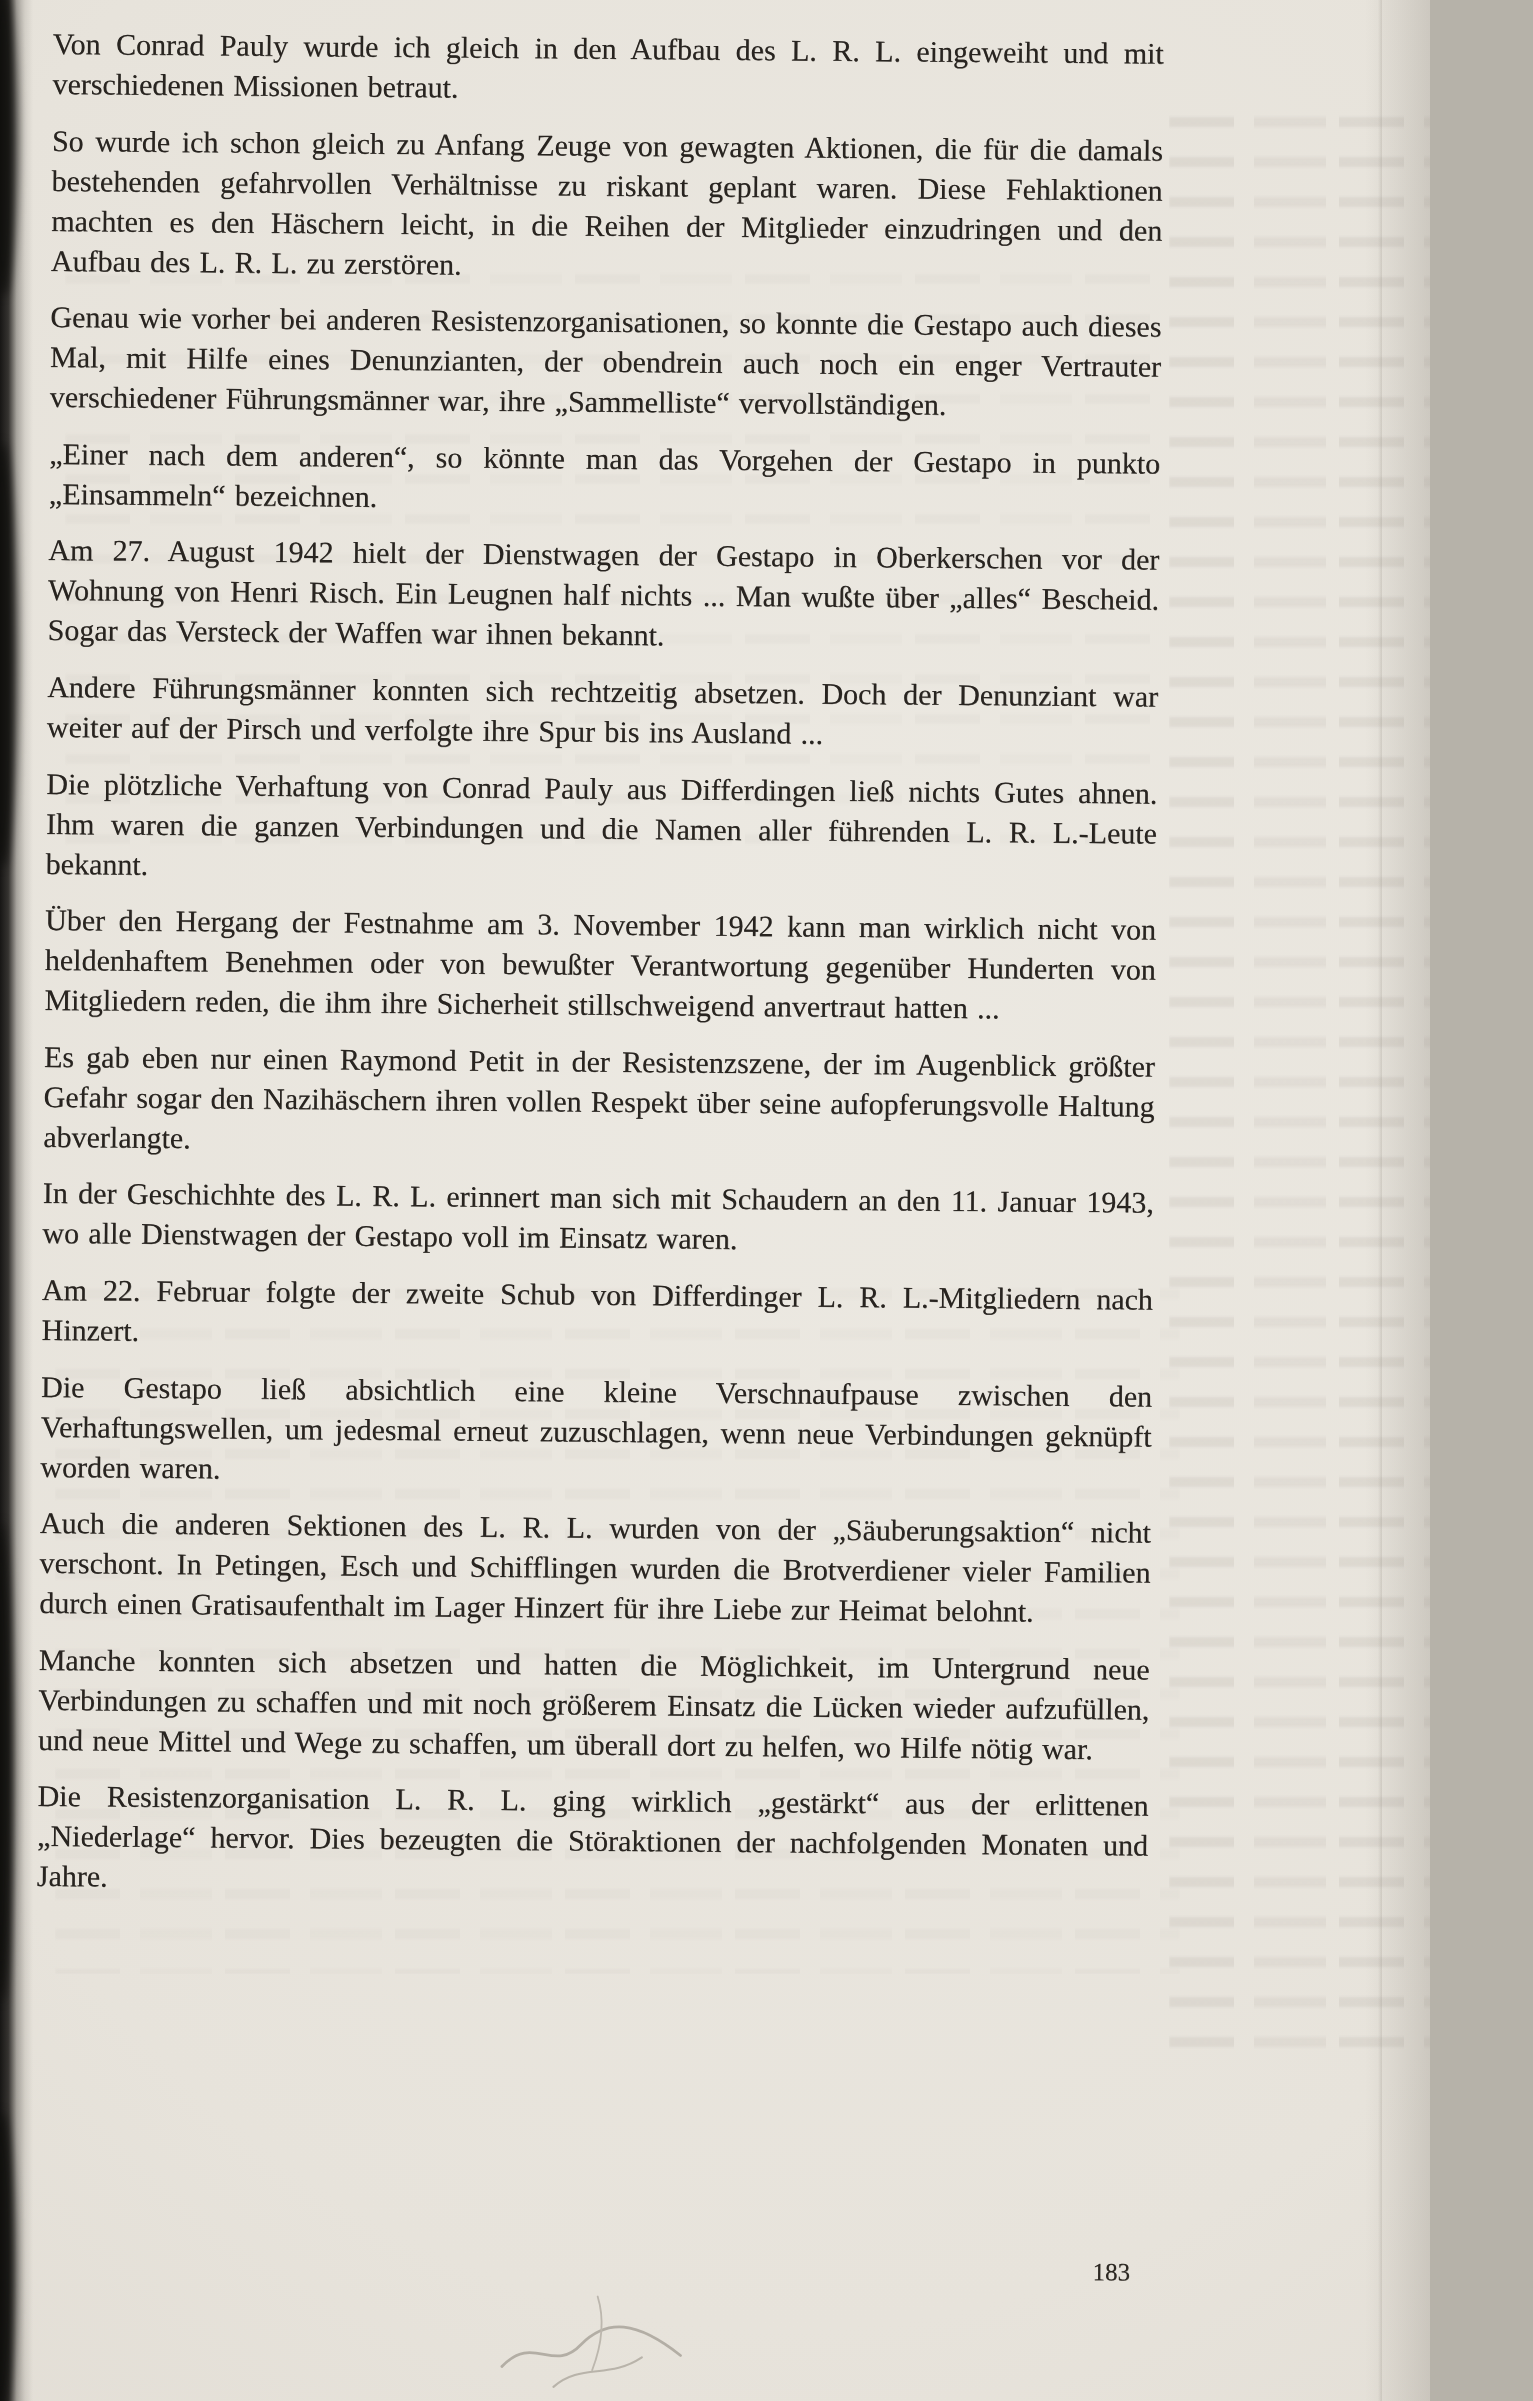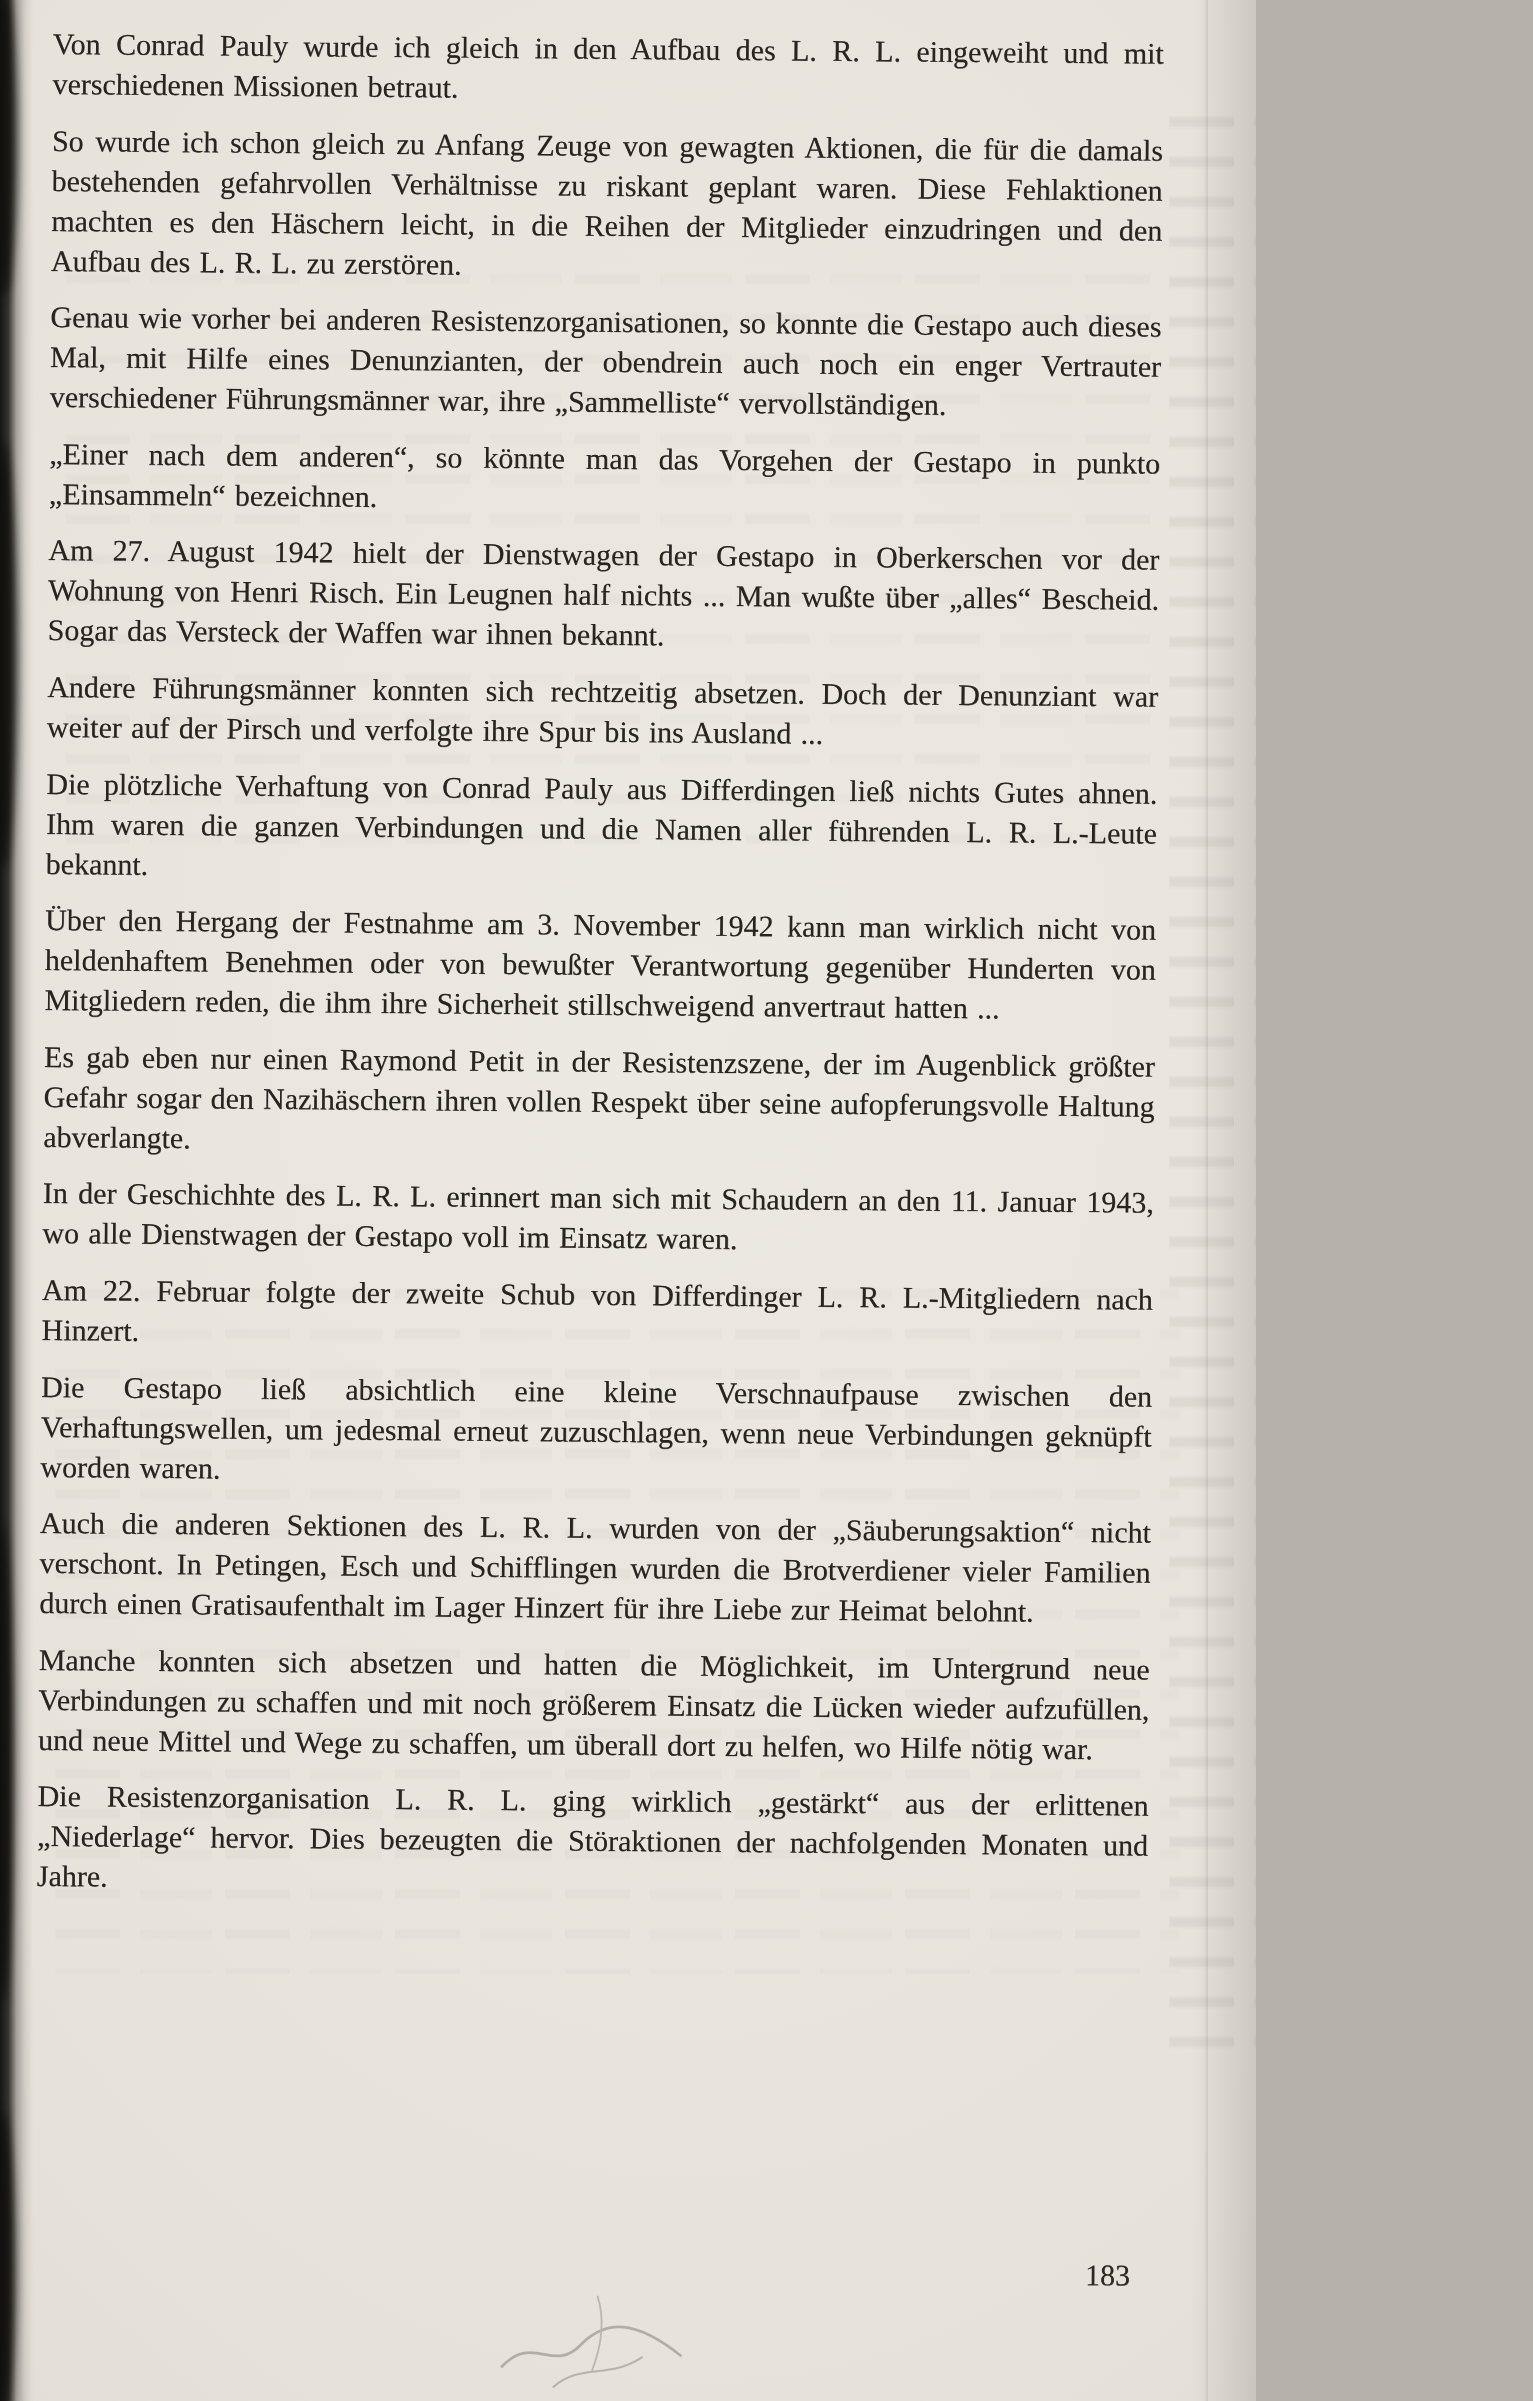--- a/index.html
+++ b/index.html
@@ -5,21 +5,21 @@
 <style>
   * { box-sizing: border-box; }
   html, body { margin: 0; padding: 0; }
   body {
     width: 1534px; height: 2401px;
     background: #b6b2a9;
     font-family: "Liberation Serif", "DejaVu Serif", serif;
   }
   .page {
     position: relative;
-    width: 1256px; height: 2401px;
+    width: 1430px; height: 2401px;
     overflow: hidden;
     background:
       radial-gradient(ellipse 130% 100% at 55% 42%, #ece9e2 0%, #e7e3db 55%, #dcd7ce 100%);
   }
 
   
   .scan-edge-left {
     position: absolute; left: 0; top: 0; bottom: 0; width: 33px;
     background: linear-gradient(to right,
       rgba(12,11,10,0.95) 0px,
@@ -91,21 +91,21 @@
     text-shadow: 0.3px 0.3px 0.6px rgba(42,38,32,0.55);
   }
   .text-block p:last-child { margin-bottom: 0; }
 
   .page-number {
     position: absolute;
     left: 1001px; top: 2258px; width: 129px;
     text-align: right;
     z-index: 3;
     color: #2c2822;
-    font-size: 30px;
+    font-size: 25px;
     transform: rotate(0.4deg);
     text-shadow: 0.3px 0.3px 0.6px rgba(42,38,32,0.5);
   }
 
   
   .squiggle {
     position: absolute; left: 489px; top: 2278px;
     z-index: 4; opacity: 0.55;
   }
   

